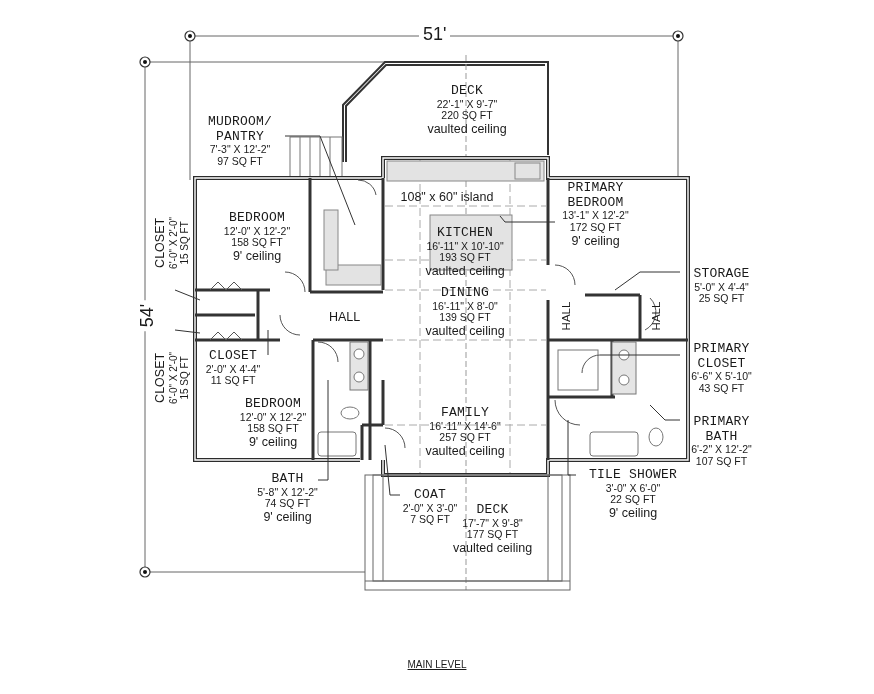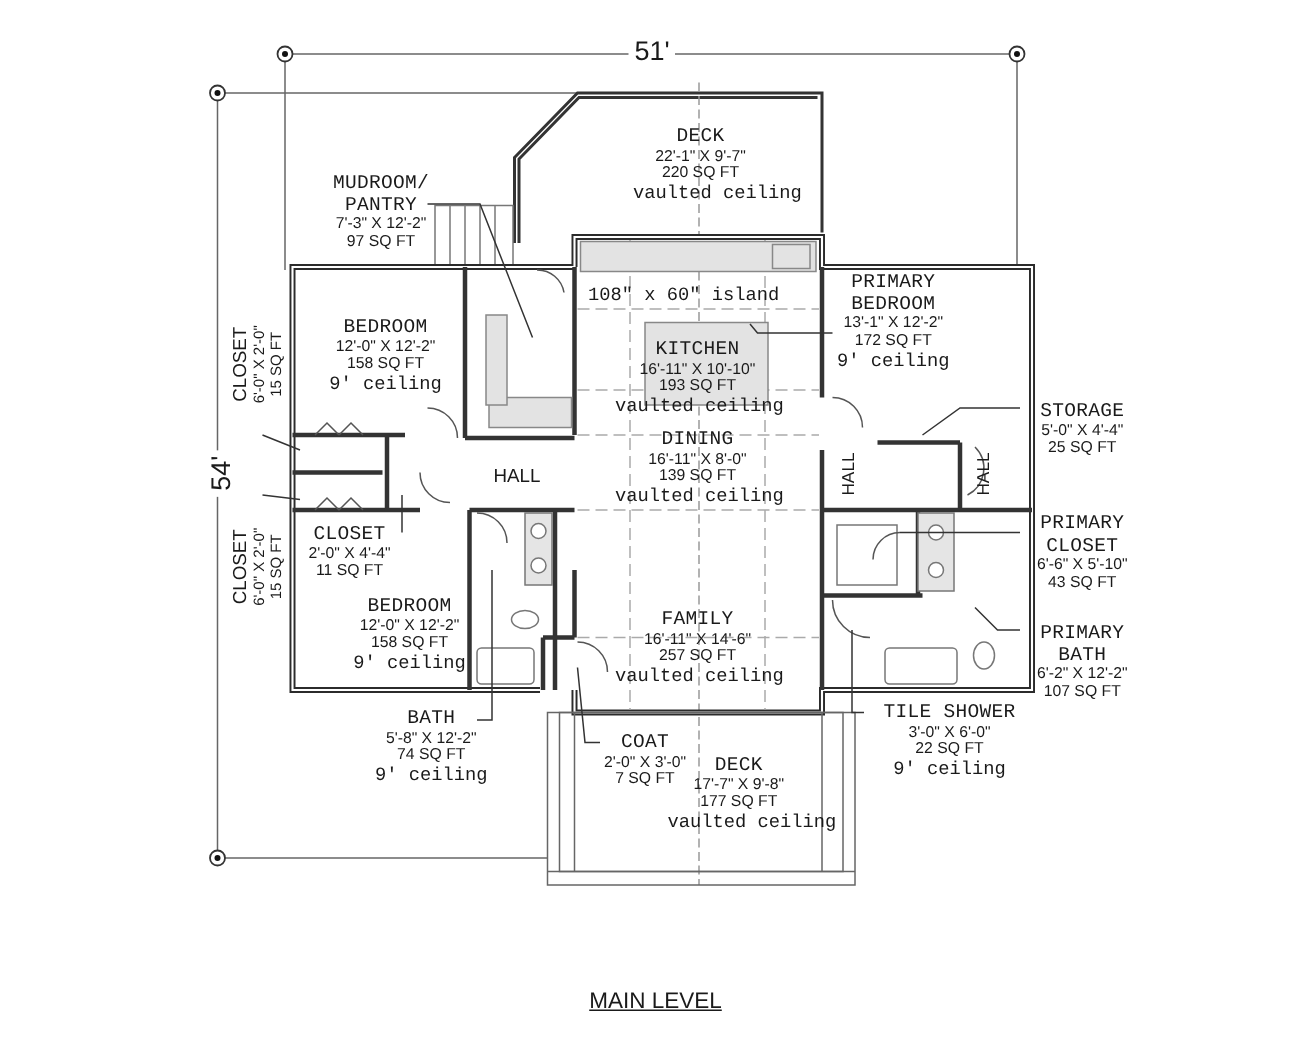--- a/index.html
+++ b/index.html
@@ -2,27 +2,27 @@
 <html><head>
 <meta charset="utf-8">
 <style>
   html, body { margin: 0; padding: 0; background: #ffffff; }
   body { width: 874px; height: 694px; position: relative; overflow: hidden;
          font-family: "Liberation Sans", sans-serif; color: #1a1a1a; }
   svg.plan { position: absolute; left: 0; top: 0; }
   .lbl { position: absolute; text-align: center; line-height: 1.12; white-space: nowrap; }
   .lbl .t { font-size: 13px; letter-spacing: 0.2px; display: block; font-family: Liberation Mono, monospace; }
   .lbl .d { font-size: 10.5px; display: block; }
-  .lbl .c { font-size: 12.5px; display: block; font-family: Liberation Mono, monospace; }
+  .lbl .c { font-size: 12.5px; display: block; }
   .rot { position: absolute; transform-origin: center center; transform: rotate(-90deg); text-align: center; line-height: 1.1; white-space: nowrap; }
   .rot .t { font-size: 12.5px; display: block; }
   .rot .d { font-size: 10px; display: block; }
   .dim { position: absolute; font-size: 18px; background: #fff; padding: 0 4px; }
   .hall { position: absolute; font-size: 12.5px; }
-  .footer { position: absolute; left: 0; width: 874px; top: 659px; text-align: center; font-size: 15px; text-decoration: underline; }
+  .footer { position: absolute; left: 0; width: 874px; top: 659px; text-align: center; font-size: 10px; text-decoration: underline; }
 </style>
 </head>
 <body>
 
 <svg class="plan" width="874" height="694" viewBox="0 0 874 694">
 
   <g stroke="#666" stroke-width="1" fill="none">
     <line x1="190" y1="36" x2="678" y2="36"></line>
     <line x1="190" y1="36" x2="190" y2="180"></line>
     <line x1="678" y1="36" x2="678" y2="180"></line>
@@ -161,21 +161,21 @@
 <div class="dim" style="left:419px; top:24px;text-align:right;">51'</div>
 <div class="dim" style="left:132px; top:305px; transform:rotate(-90deg); font-size:18px;">54'</div>
 
 <div class="lbl" style="left:422px; top:84px; width:90px;">
   <span class="t">DECK</span>
   <span class="d">22'-1" X 9'-7"</span>
   <span class="d">220 SQ FT</span>
   <span class="c">vaulted ceiling</span>
 </div>
 
-<div class="lbl" style="left:195px; top:115px; width:90px;margin-left:14px;">
+<div class="lbl" style="left:195px; top:115px; width:90px;">
   <span class="t">MUDROOM/</span>
   <span class="t">PANTRY</span>
   <span class="d">7'-3" X 12'-2"</span>
   <span class="d">97 SQ FT</span>
 </div>
 
 <div class="lbl" style="left:392px; top:190px; width:110px;">
   <span class="c">108" x 60" island</span>
 </div>
 <div class="lbl" style="left:410px; top:226px; width:110px;">

